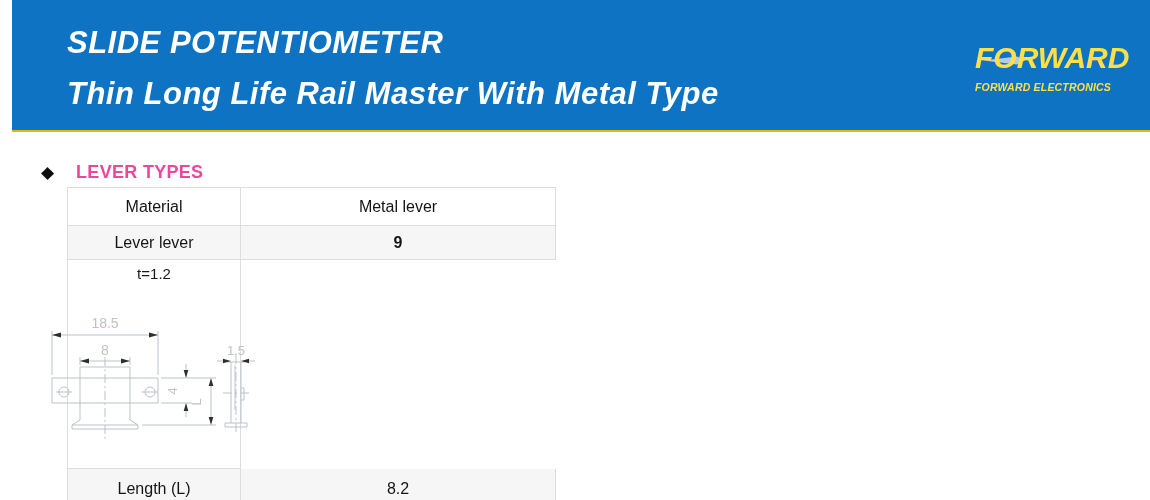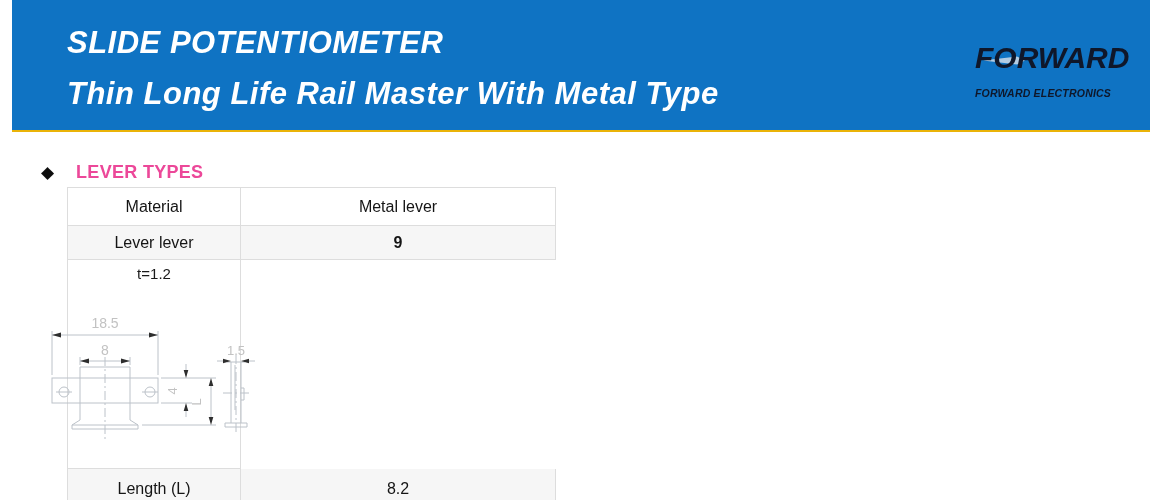--- a/index.html
+++ b/index.html
@@ -15,23 +15,23 @@
     background:#0F73C3; border-bottom:2px solid #eab308;
   }
   .title1, .title2 {
     position:absolute; left:55px; color:#ffffff;
     font-weight:bold; font-style:italic; font-size:31px; letter-spacing:.5px;
     white-space:nowrap;
   }
   .title1 { top:25px; }
   .title2 { top:76px; }
 
-  .logo { position:absolute; left:963px; top:42px; width:170px; color:#0f172a; font-style:italic; }
+  .logo { position:absolute; left:963px; top:42px; width:170px; color:#fde047; font-style:italic; }
   .brand { position:relative; font-size:30px; font-weight:bold; line-height:32px; letter-spacing:0; z-index:1; }
-  .brand-sub { font-size:10.5px; font-weight:bold; letter-spacing:.2px; margin-top:13px; white-space:nowrap; }
+  .brand-sub { font-size:10.5px; font-weight:bold; letter-spacing:.2px; margin-top:7px; white-space:nowrap; }
   .swoosh { position:absolute; left:8px; top:14px; z-index:0; }
 
   
   .section-head { position:absolute; left:41px; top:162px; display:flex; align-items:center; gap:22px; }
   .diamond { font-size:17px; color:#0d0d0d; line-height:1; }
   .section-title { font-size:18px; font-weight:bold; color:#ec4899; letter-spacing:.3px; }
 
   
   .spec-table {
     position:absolute; left:67px; top:187px; width:489px;

